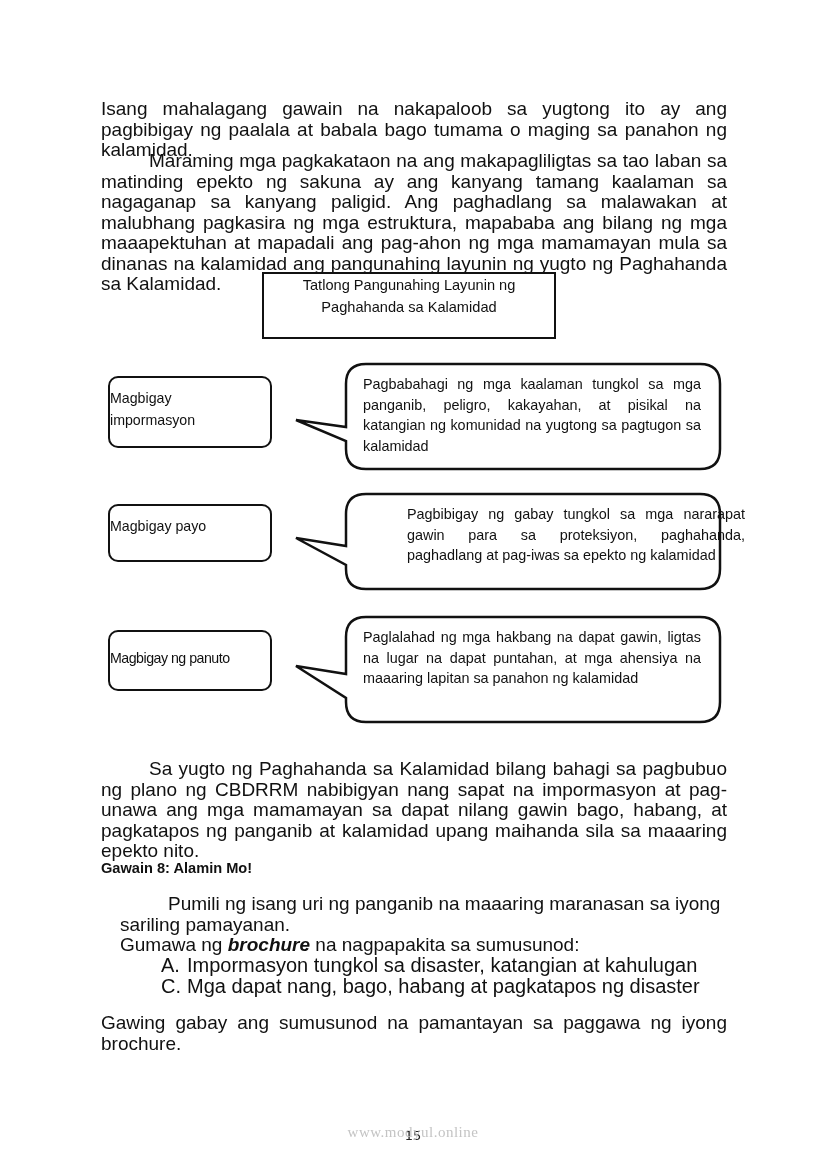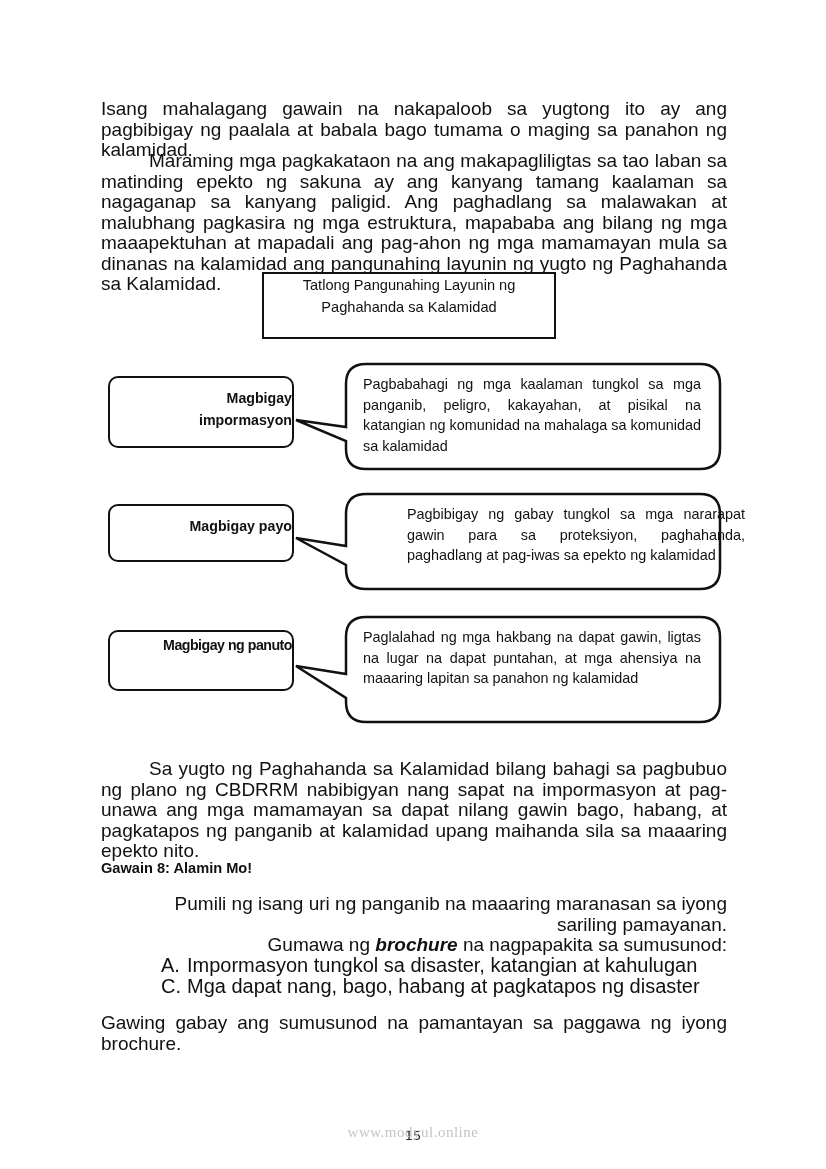--- a/index.html
+++ b/index.html
@@ -4,22 +4,22 @@
 <style>
   html, body { margin: 0; padding: 0; background: #ffffff; }
   body { width: 826px; height: 1169px; position: relative; overflow: hidden;
          font-family: "Liberation Sans", sans-serif; color: #111; }
   .p { position: absolute; left: 101px; width: 626px; font-size: 19px; line-height: 20.5px;
        text-align: justify; margin: 0; }
   .indent { text-indent: 48px; }
   .title-box { position: absolute; left: 262px; top: 272px; width: 294px; height: 67px;
        border: 2px solid #111; box-sizing: border-box; text-align: center;
        font-size: 14.6px; line-height: 22px; }
-  .lbox { position: absolute; left: 108px; width: 186px; border: 2.5px solid #111;
-       border-radius: 10px; box-sizing: border-box; text-align: right; font-weight: bold;
+  .lbox { position: absolute; left: 108px; width: 164px; border: 2.5px solid #111;
+       border-radius: 10px; box-sizing: border-box; text-align: left; font-weight: normal;
        font-size: 14.2px; line-height: 22px; }
   svg.shapes { position: absolute; left: 0; top: 0; }
   .ctext { position: absolute; left: 363px; width: 338px; font-size: 14.4px; line-height: 20.5px;
        text-align: justify; text-align-last: left; }
   .heading { position: absolute; left: 101px; top: 860px; font-weight: bold; font-size: 14.6px; }
   .list { position: absolute; left: 148px; top: 942px; margin: 13px; padding: 0; list-style: none;
        font-size: 20px; line-height: 20.5px; }
   .list li span.m { display: inline-block; width: 26px; }
   .pagenum { position: absolute; top: 1128px; left: 0; width: 826px; text-align: center;
        font-size: 13px; color: #222; font-family: "DejaVu Sans", sans-serif; }
@@ -44,33 +44,33 @@
   <path fill="#fff" stroke="#111" stroke-width="2.5" d="M366,617 H700 Q720,617 720,637 V702 Q720,722 700,722 H366 Q346,722 346,702 V698 L296,666 L346,674 V637 Q346,617 366,617 Z"></path>
 </svg>
 
 <div class="lbox" style="top:376px;height:72px;padding-top:9px;">
   <div>Magbigay</div>
   <div>impormasyon</div>
 </div>
 <div class="lbox" style="top:504px;height:58px;padding-top:9px;">
   <div>Magbigay payo</div>
 </div>
-<div class="lbox" style="top:630px;height:61px;padding-top:2px;letter-spacing:-0.5px;">
+<div class="lbox" style="top:630px;height:61px;padding-top:15px;letter-spacing:-0.5px;">
   <div>Magbigay ng panuto</div>
 </div>
 
-<div class="ctext" style="top:374px;">Pagbabahagi ng mga kaalaman tungkol sa mga panganib, peligro, kakayahan, at pisikal na katangian ng komunidad na mahalaga sa komunidad sa kalamidad</div>
+<div class="ctext" style="top:374px;">Pagbabahagi ng mga kaalaman tungkol sa mga panganib, peligro, kakayahan, at pisikal na katangian ng komunidad na yugtong sa pagtugon sa kalamidad</div>
 <div class="ctext" style="top:504px;margin-left:44px;">Pagbibigay ng gabay tungkol sa mga nararapat gawin para sa proteksiyon, paghahanda, paghadlang at pag-iwas sa epekto ng kalamidad</div>
 <div class="ctext" style="top:627px;">Paglalahad ng mga hakbang na dapat gawin, ligtas na lugar na dapat puntahan, at mga ahensiya na maaaring lapitan sa panahon ng kalamidad</div>
 
 <p class="p indent" style="top:759px;">Sa yugto ng Paghahanda sa Kalamidad bilang bahagi sa pagbubuo ng plano ng CBDRRM nabibigyan nang sapat na impormasyon at pag-unawa ang mga mamamayan sa dapat nilang gawin bago, habang, at pagkatapos ng panganib at kalamidad upang maihanda sila sa maaaring epekto nito.</p>
 
 <div class="heading">Gawain 8:  Alamin Mo!</div>
 
-<p class="p" style="top:894px;text-align:right;">
+<p class="p" style="top:894px;text-align:left;margin-left:19px;">
   <span style="display:block;text-indent:48px;">Pumili ng isang uri ng panganib na maaaring maranasan sa iyong sariling pamayanan.</span>
   <span>Gumawa ng </span><em>brochure</em><span> na nagpapakita sa sumusunod:</span>
 </p>
 
 <ul class="list">
   <li><span class="m">A.</span><span>Impormasyon tungkol sa disaster, katangian at kahulugan</span></li>
   <li><span class="m">C.</span><span>Mga dapat nang, bago, habang at pagkatapos ng disaster</span></li>
 </ul>
 
 <p class="p" style="top:1013px;">Gawing gabay ang sumusunod na pamantayan sa paggawa ng iyong brochure.</p>

